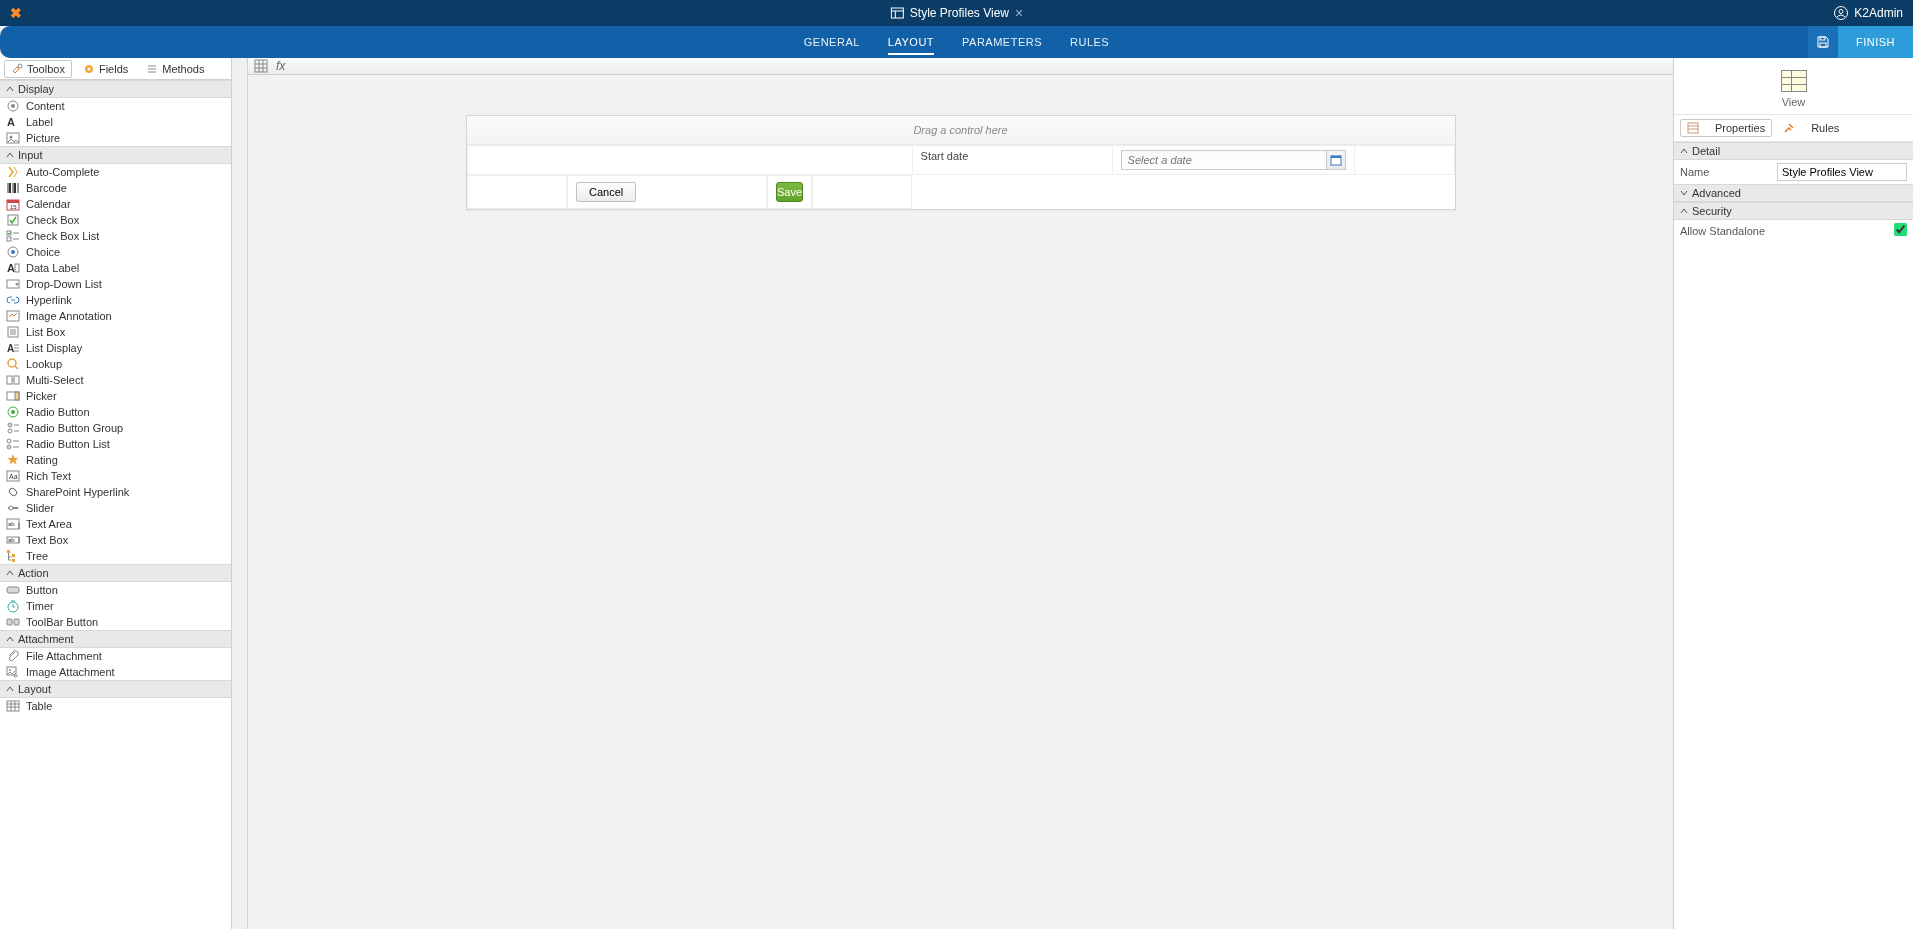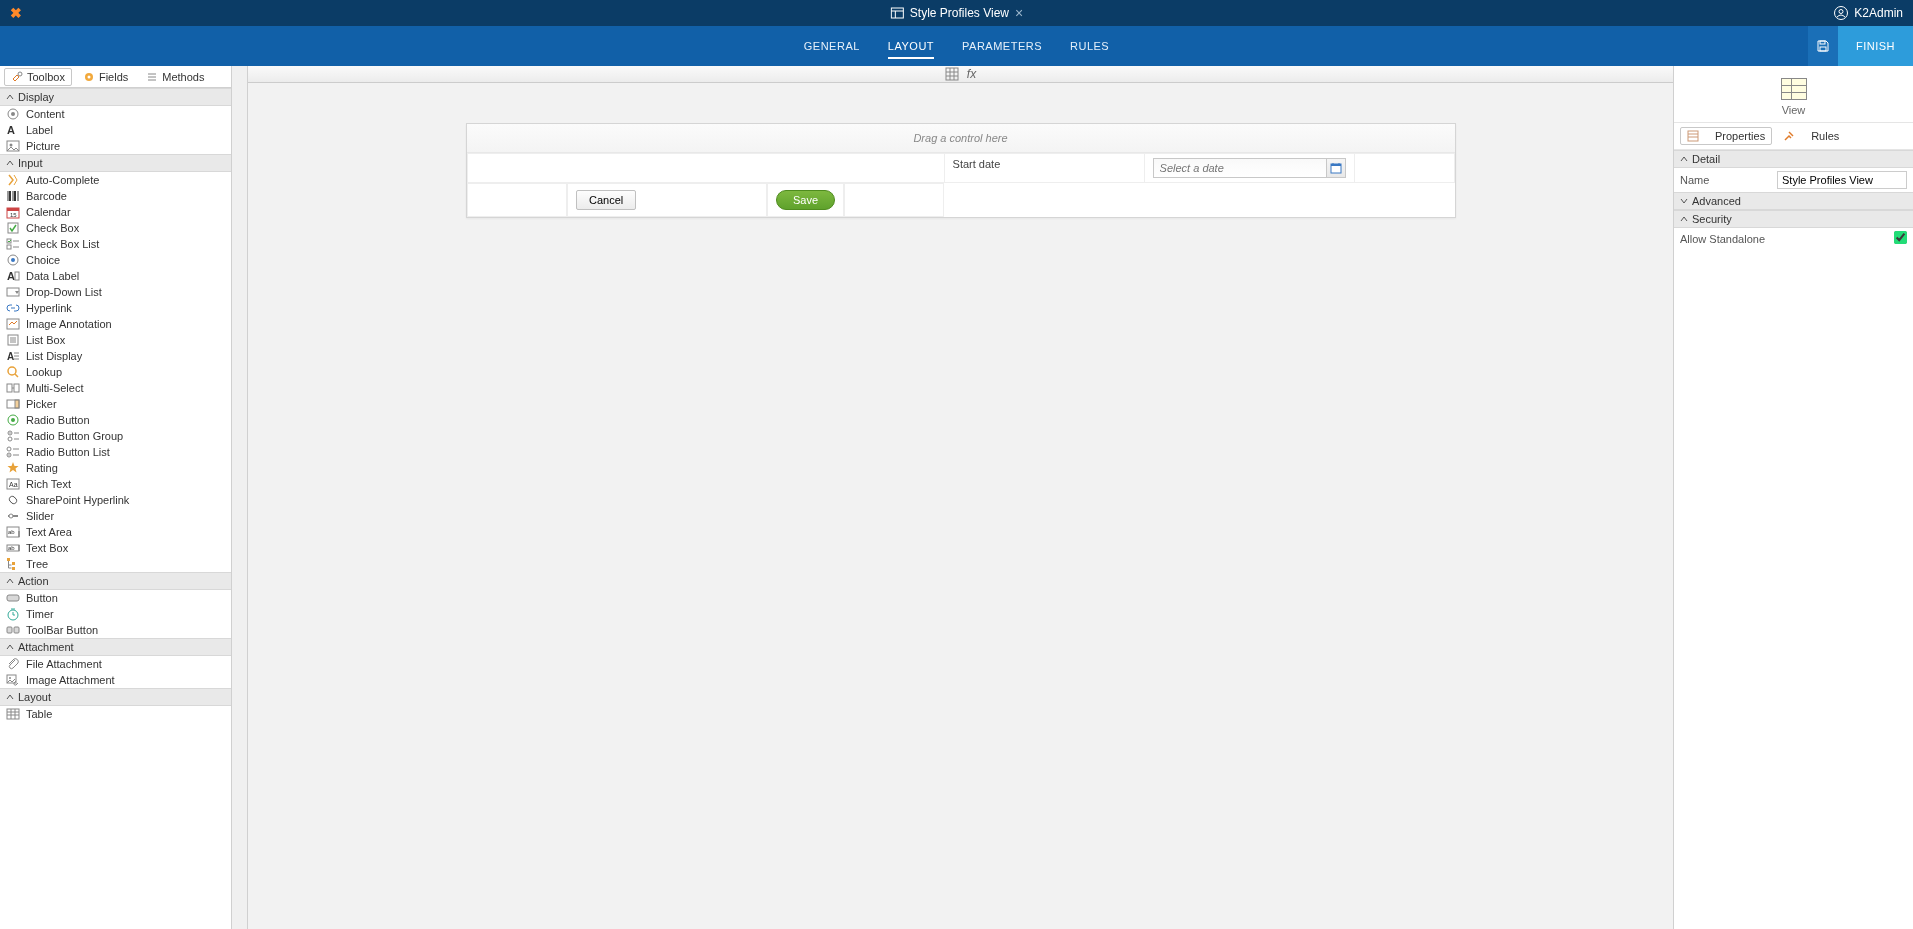--- a/index.html
+++ b/index.html
@@ -10,21 +10,21 @@
 .titlebar .left { display: flex; align-items: center; gap: 6px; }
 .titlebar .center { position: absolute; left: 50%; transform: translateX(-50%); display: flex; align-items: center; gap: 8px; }
 .titlebar .doc-tab { display: flex; align-items: center; gap: 6px; font-size: 12px; }
 .titlebar .doc-tab .icon { width: 14px; height: 14px; display: inline-flex; align-items: center; justify-content: center; }
 .titlebar .close-x { color: #9db7cc; cursor: pointer; font-size: 14px; }
 .titlebar .right { display: flex; align-items: center; gap: 6px; font-size: 12px; }
 .titlebar .user-icon { width: 14px; height: 14px; border: 1.5px solid #fff; border-radius: 50%; display: inline-flex; align-items: center; justify-content: center; font-size: 10px; }
 .logo-x { font-weight: bold; font-size: 14px; color: #ff8a2a; }
 
 
-.ribbon { height: 40px; background: #1160a8; display: flex; align-items: center; justify-content: center; color: #e6f0fa; position: relative; }
+.ribbon { height: 32px; background: #1160a8; display: flex; align-items: center; justify-content: center; color: #e6f0fa; position: relative; border-radius: 10px; }
 .ribbon .tabs { display: flex; gap: 28px; }
 .ribbon .tab { font-size: 11px; letter-spacing: 0.5px; cursor: pointer; padding: 4px 0; position: relative; }
 .ribbon .tab.active { color: #fff; }
 .ribbon .tab.active::after { content: ""; position: absolute; left: 0; right: 0; bottom: -3px; height: 2px; background: #fff; }
 .ribbon .right-actions { position: absolute; right: 0; top: 0; height: 100%; display: flex; align-items: stretch; }
 .ribbon .save-btn { width: 30px; display: flex; align-items: center; justify-content: center; background: #1a6fb7; cursor: pointer; }
 .ribbon .finish-btn { background: #2d9cdb; color: #fff; padding: 0 18px; display: flex; align-items: center; font-size: 11px; letter-spacing: 0.5px; cursor: pointer; }
 
 
 .main { display: flex; height: calc(929px - 26px - 24px); }
@@ -38,42 +38,42 @@
 .cat-header { background: #e9e9e9; border-top: 1px solid #d8d8d8; border-bottom: 1px solid #d8d8d8; padding: 2px 6px; font-size: 11px; color: #333; display: flex; align-items: center; gap: 4px; cursor: pointer; }
 .cat-header .chev { width: 8px; height: 8px; display: inline-block; }
 .tool-item { display: flex; align-items: center; gap: 6px; padding: 1px 6px; font-size: 11px; cursor: pointer; }
 .tool-item .ti-icon { width: 14px; height: 14px; display: inline-flex; align-items: center; justify-content: center; flex-shrink: 0; }
 
 
 .left-gutter { width: 16px; background: #f0f0f0; border-right: 1px solid #d0d0d0; position: relative; }
 
 
 .canvas-wrap { flex: 1; display: flex; flex-direction: column; background: #f2f2f2; }
-.formula-bar { height: 14px; background: linear-gradient(#fafafa,#ececec); border-bottom: 1px solid #ccc; display: flex; align-items: center; gap: 8px; padding: 8px 6px; justify-content: center; }
+.formula-bar { height: 14px; background: linear-gradient(#fafafa,#ececec); border-bottom: 1px solid #ccc; display: flex; align-items: center; gap: 8px; padding: 8px 6px; }
 .formula-bar .cell-icon { width: 14px; height: 14px; }
 .formula-bar .fx { font-style: italic; color: #666; font-size: 12px; }
 .canvas { flex: 1; background-image: radial-gradient(circle, #e0e0e0 0.5px, transparent 0.5px); background-size: 10px 10px; background-position: 0 0; padding: 40px; overflow: auto; }
 
 .form-card { width: 990px; margin: 0 auto; background: #fff; border: 1px solid #d5d5d5; box-shadow: 0 1px 2px rgba(0,0,0,0.05); }
 .drop-hint { text-align: center; color: #888; font-style: italic; font-size: 11px; padding: 8px 0; border-bottom: 1px solid #e8e8e8; background: linear-gradient(#fbfbfb,#f4f4f4); }
 .form-table { width: 100%; border-collapse: collapse; }
 .form-table td { border: 1px solid #eee; padding: 4px 8px; vertical-align: top; font-size: 11px; }
 .form-table td.lbl-col { width: 100px; }
 .form-table td.label-col { width: 200px; color: #444; }
 .form-table td.field-col { }
 .form-table td.end-col { width: 100px; }
 .field-input { width: 100%; border: 1px solid #c8c8c8; background: linear-gradient(#f9f9f9,#fff); padding: 3px 6px; font-size: 11px; color: #333; font-style: italic; color: #999; }
 .field-date { display: flex; }
 .field-date input { flex: 1; border: 1px solid #c8c8c8; border-right: none; background: linear-gradient(#f9f9f9,#fff); padding: 3px 6px; font-size: 11px; font-style: italic; color: #999; }
 .field-date .cal-btn { width: 20px; border: 1px solid #c8c8c8; background: linear-gradient(#f5f5f5,#e8e8e8); display: flex; align-items: center; justify-content: center; cursor: pointer; }
 .field-textarea { width: 100%; height: 38px; border: 1px solid #c8c8c8; background: linear-gradient(#f9f9f9,#fff); padding: 3px 6px; font-size: 11px; font-style: italic; color: #999; resize: none; }
 .form-actions { display: flex; }
 .form-actions td { padding: 6px 8px; }
 .btn-cancel { background: linear-gradient(#fdfdfd,#ececec); border: 1px solid #c0c0c0; border-radius: 2px; padding: 3px 12px; font-size: 11px; cursor: pointer; }
-.btn-save { background: linear-gradient(#7db83f,#5fa22c); color: #fff; border: 1px solid #4f8c1f; border-radius: 10px; padding: 3px 16px; font-size: 11px; cursor: pointer; float: right; }
+.btn-save { background: linear-gradient(#7db83f,#5fa22c); color: #fff; border: 1px solid #4f8c1f; border-radius: 3px; padding: 3px 0; font-size: 11px; cursor: pointer; float: right; }
 
 
 .right-panel { width: 240px; background: #fff; border-left: 1px solid #d0d0d0; display: flex; flex-direction: column; }
 .view-header { display: flex; flex-direction: column; align-items: center; padding: 12px 0 6px; border-bottom: 1px solid #e5e5e5; }
 .view-header .view-icon { width: 26px; height: 22px; border: 1px solid #888; background: #fffde0; display: flex; }
 .view-header .view-icon .vcol { width: 10px; border-right: 1px solid #888; display: flex; flex-direction: column; }
 .view-header .view-icon .vrow { flex:1; border-bottom:1px solid #888; }
 .view-header .vlabel { font-size: 11px; color: #666; margin-top: 4px; }
 .right-tabs { display: flex; gap: 4px; padding: 4px 6px; border-bottom: 1px solid #e5e5e5; }
 .right-tabs .rtab { display: flex; align-items: center; gap: 16px; padding: 2px 6px; font-size: 11px; cursor: pointer; border: 1px solid transparent; border-radius: 2px; }

